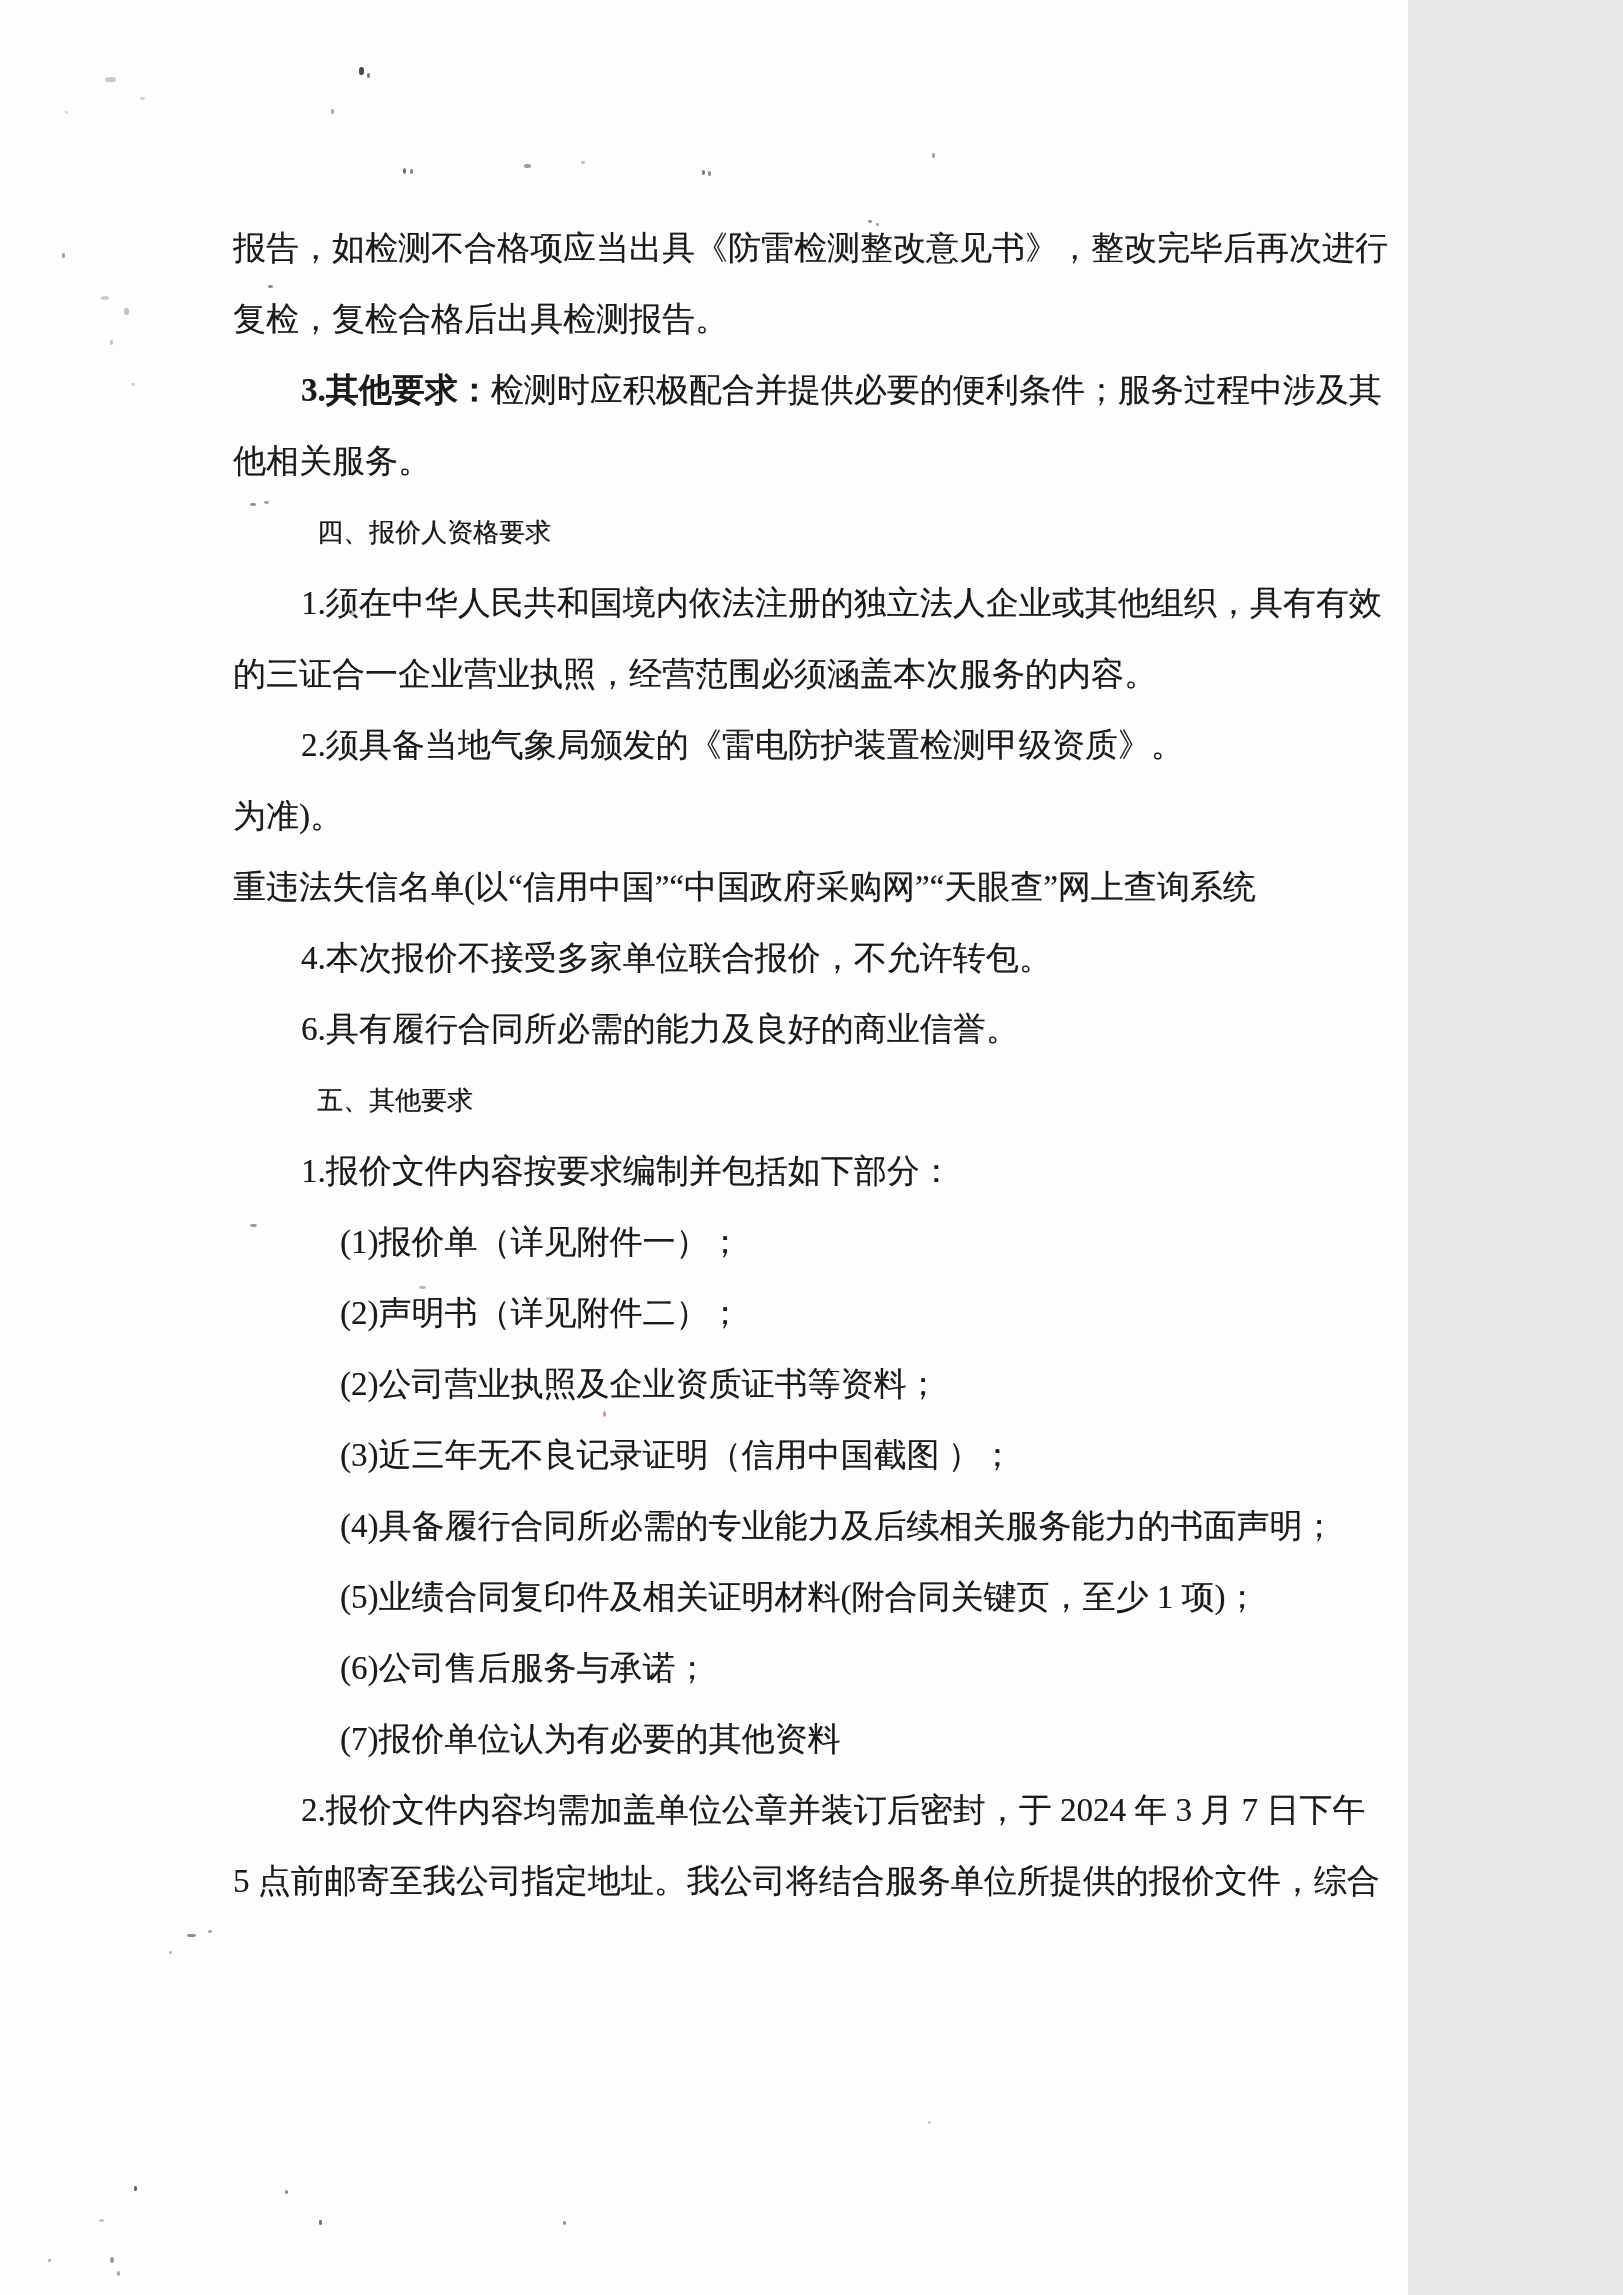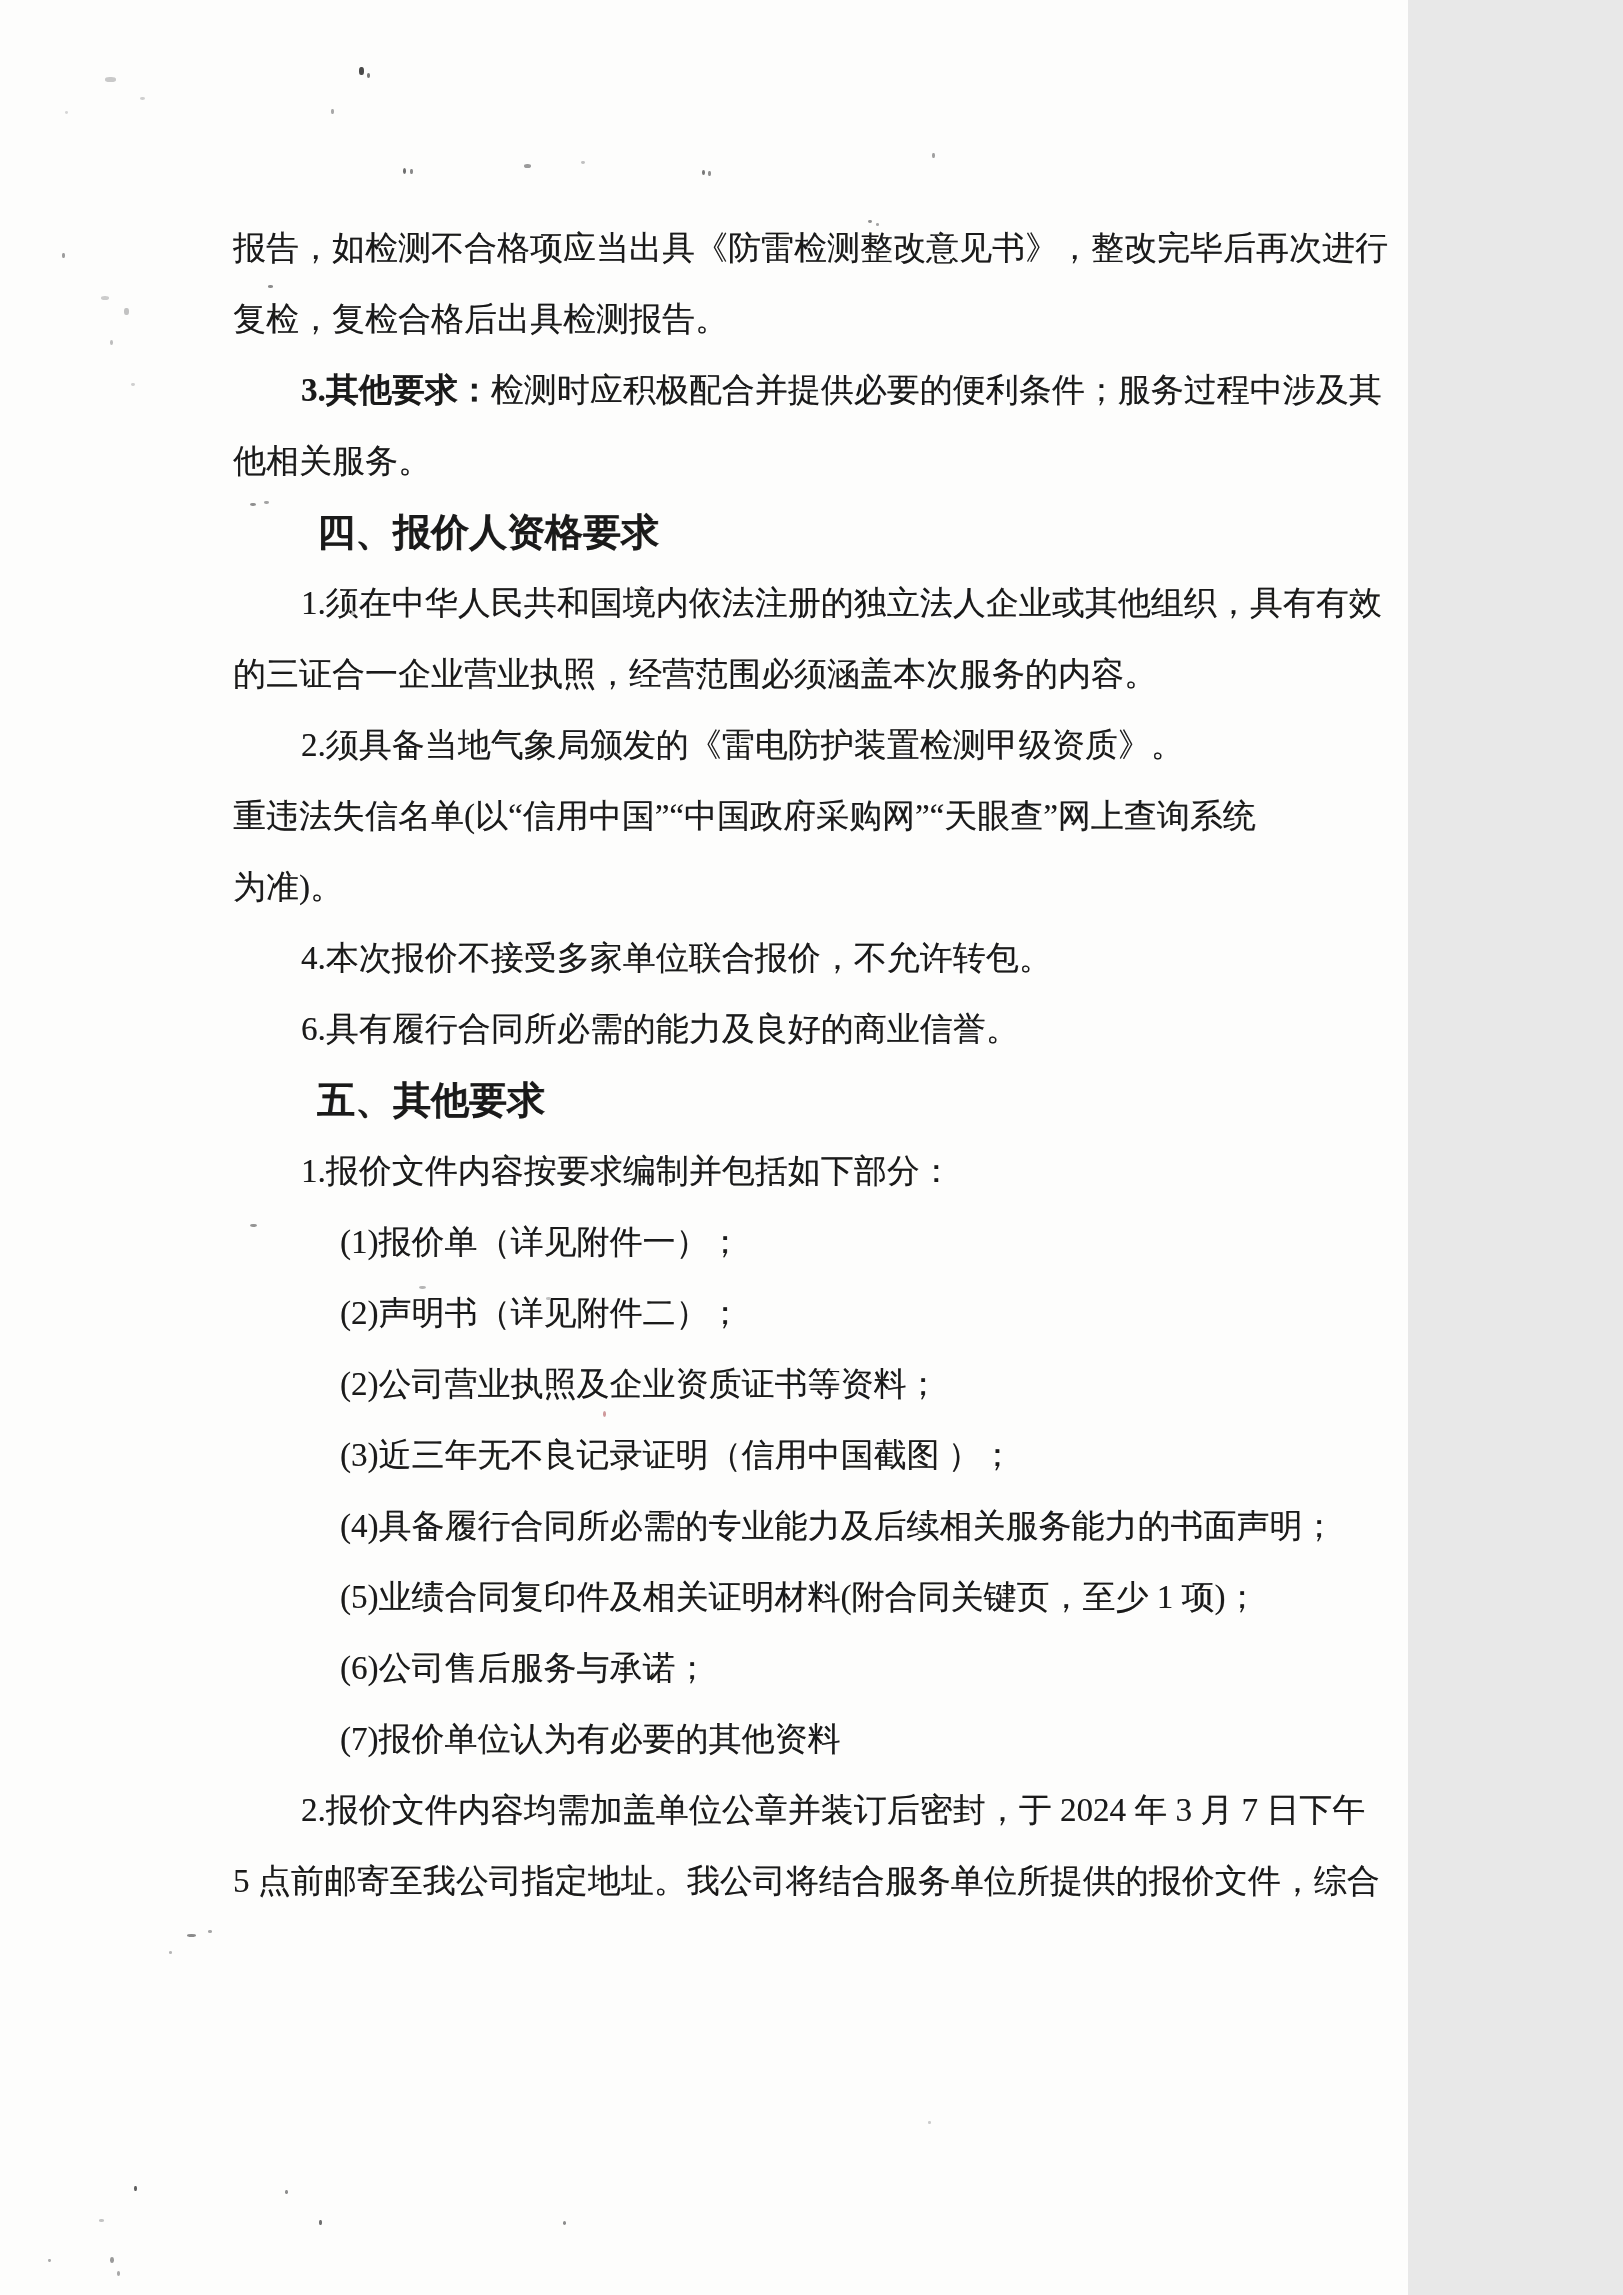--- a/index.html
+++ b/index.html
@@ -25,22 +25,22 @@
     height:71px;
     line-height:71px;
     font-size:33px;
     white-space:nowrap;
     text-shadow:0.3px 0.3px 0.4px rgba(20,20,20,0.45);
   }
   .line.indent-item{padding-left:68px;}
   .line.indent-sub{padding-left:107px;}
   .line.kind-heading{
     padding-left:84px;
-    font-weight:bold;
-    font-size:38px;
+    font-weight:normal;
+    font-size:26px;
     text-shadow:0.4px 0.4px 0.5px rgba(20,20,20,0.55);
   }
   .bold-prefix{font-weight:bold;text-align:center;}
   .speck{
     position:absolute;
     border-radius:45%;
     pointer-events:none;
   }
 </style>
 </head>
@@ -49,22 +49,22 @@
 <div class="page">
   <div class="content" id="doc" style="color: rgb(26, 26, 26);">
       <div class="line kind-body indent-flush"><span class="line-text">报告，如检测不合格项应当出具《防雷检测整改意见书》，整改完毕后再次进行</span></div>
       <div class="line kind-body indent-flush"><span class="line-text">复检，复检合格后出具检测报告。</span></div>
       <div class="line kind-body indent-item"><span class="bold-prefix">3.其他要求：</span><span class="line-text">检测时应积极配合并提供必要的便利条件；服务过程中涉及其</span></div>
       <div class="line kind-body indent-flush"><span class="line-text">他相关服务。</span></div>
       <div class="line kind-heading indent-heading"><span class="line-text">四、报价人资格要求</span></div>
       <div class="line kind-body indent-item"><span class="line-text">1.须在中华人民共和国境内依法注册的独立法人企业或其他组织，具有有效</span></div>
       <div class="line kind-body indent-flush"><span class="line-text">的三证合一企业营业执照，经营范围必须涵盖本次服务的内容。</span></div>
       <div class="line kind-body indent-item"><span class="line-text">2.须具备当地气象局颁发的《雷电防护装置检测甲级资质》。</span></div>
+      <div class="line kind-body indent-flush"><span class="line-text">为准)。</span></div>
       <div class="line kind-body indent-flush"><span class="line-text">重违法失信名单(以“信用中国”“中国政府采购网”“天眼查”网上查询系统</span></div>
-      <div class="line kind-body indent-flush"><span class="line-text">为准)。</span></div>
       <div class="line kind-body indent-item"><span class="line-text">4.本次报价不接受多家单位联合报价，不允许转包。</span></div>
       <div class="line kind-body indent-item"><span class="line-text">6.具有履行合同所必需的能力及良好的商业信誉。</span></div>
       <div class="line kind-heading indent-heading"><span class="line-text">五、其他要求</span></div>
       <div class="line kind-body indent-item"><span class="line-text">1.报价文件内容按要求编制并包括如下部分：</span></div>
       <div class="line kind-body indent-sub"><span class="line-text">(1)报价单（详见附件一）；</span></div>
       <div class="line kind-body indent-sub"><span class="line-text">(2)声明书（详见附件二）；</span></div>
       <div class="line kind-body indent-sub"><span class="line-text">(2)公司营业执照及企业资质证书等资料；</span></div>
       <div class="line kind-body indent-sub"><span class="line-text">(3)近三年无不良记录证明（信用中国截图 ）；</span></div>
       <div class="line kind-body indent-sub"><span class="line-text">(4)具备履行合同所必需的专业能力及后续相关服务能力的书面声明；</span></div>
       <div class="line kind-body indent-sub"><span class="line-text">(5)业绩合同复印件及相关证明材料(附合同关键页，至少 1 项)；</span></div>

